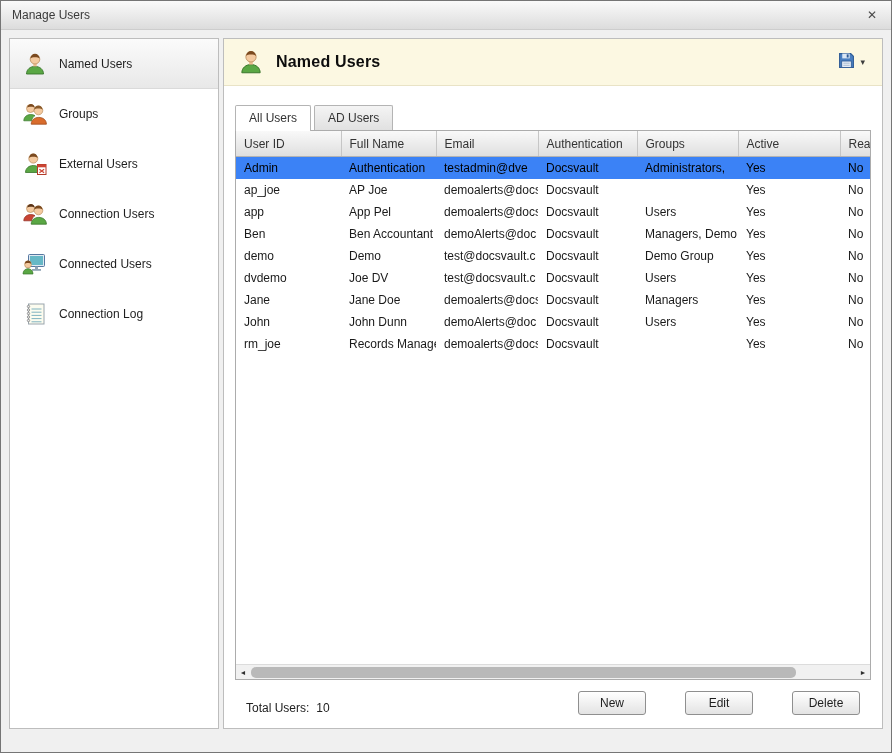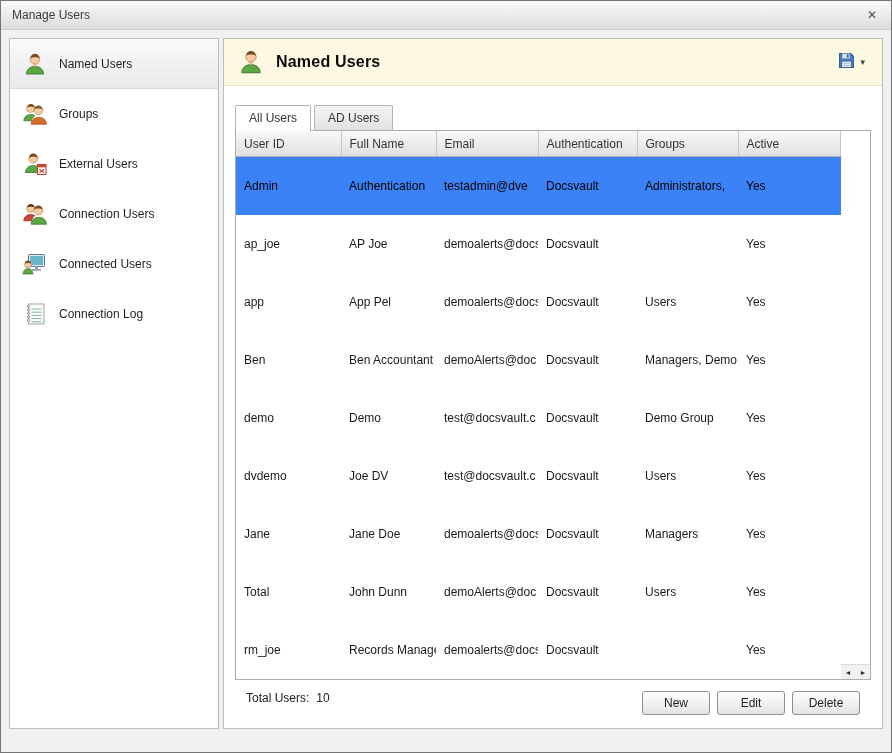--- a/index.html
+++ b/index.html
@@ -75,21 +75,21 @@
     background:#ffffff;
     margin-bottom:-1px; padding-bottom:6px;
     z-index:2;
   }
 
   
   .table-wrap {
     flex:1; min-height:0;
     border:1px solid #acacac;
     background:#ffffff;
-    display:flex; flex-direction:row;
+    display:flex; flex-direction:column;
     position:relative; z-index:1;
   }
   table { border-collapse:collapse; table-layout:fixed; width:100%; font-size:12px; }
   thead th {
     background:linear-gradient(#f9f9f9,#dfdfdf);
     border-right:1px solid #c6c6c6;
     border-bottom:1px solid #b3b3b3;
     font-weight:normal; text-align:left;
     padding:6px 8px 5px; color:#333;
     white-space:nowrap; overflow:hidden;
@@ -113,29 +113,29 @@
   .hscroll {
     margin-top:auto; flex:0 0 15px; height:15px;
     background:#f1f1f1; border-top:1px solid #dcdcdc;
     display:flex; align-items:center;
   }
   .scroll-arrow { flex:0 0 14px; width:14px; text-align:center; font-size:7px; color:#2f2f2f; line-height:15px; }
   .scroll-arrow.right { margin-left:auto; }
   .scroll-thumb { height:11px; width:86%; background:#b9b9b9; border-radius:5px; margin-left:1px; }
 
   
-  .main-footer { flex:0 0 auto; display:flex; align-items:flex-start; padding:11px 11px 13px; }
+  .main-footer { flex:0 0 auto; display:flex; align-items:flex-end; padding:11px 11px 13px; }
   .total { font-size:12px; color:#222; }
   .total-value { margin-left:7px; }
   .btns { margin-left:auto; display:flex; gap:7px; }
   .btn {
     width:68px; height:24px;
     font-family:inherit; font-size:12px; color:#1e1e1e;
     background:linear-gradient(#ffffff,#e3e3e3);
-    border:1px solid #8f8f8f; border-radius:3px;
+    border:1px solid #8f8f8f; border-radius:3px;margin-left:32px;
   }
 </style>
 </head>
 <body>
 
 <div class="window">
 
   <div class="titlebar">
     <span>Manage Users</span>
     <span class="close-btn">✕</span>
@@ -337,21 +337,21 @@
                 <tr>
                   <td>Jane</td>
                   <td>Jane Doe</td>
                   <td>demoalerts@docs</td>
                   <td>Docsvault</td>
                   <td>Managers</td>
                   <td>Yes</td>
                   <td>No</td>
                 </tr>
                 <tr>
-                  <td>Total</td>
+                  <td>John</td>
                   <td>John Dunn</td>
                   <td>demoAlerts@doc</td>
                   <td>Docsvault</td>
                   <td>Users</td>
                   <td>Yes</td>
                   <td>No</td>
                 </tr>
                 <tr>
                   <td>rm_joe</td>
                   <td>Records Manager</td>

